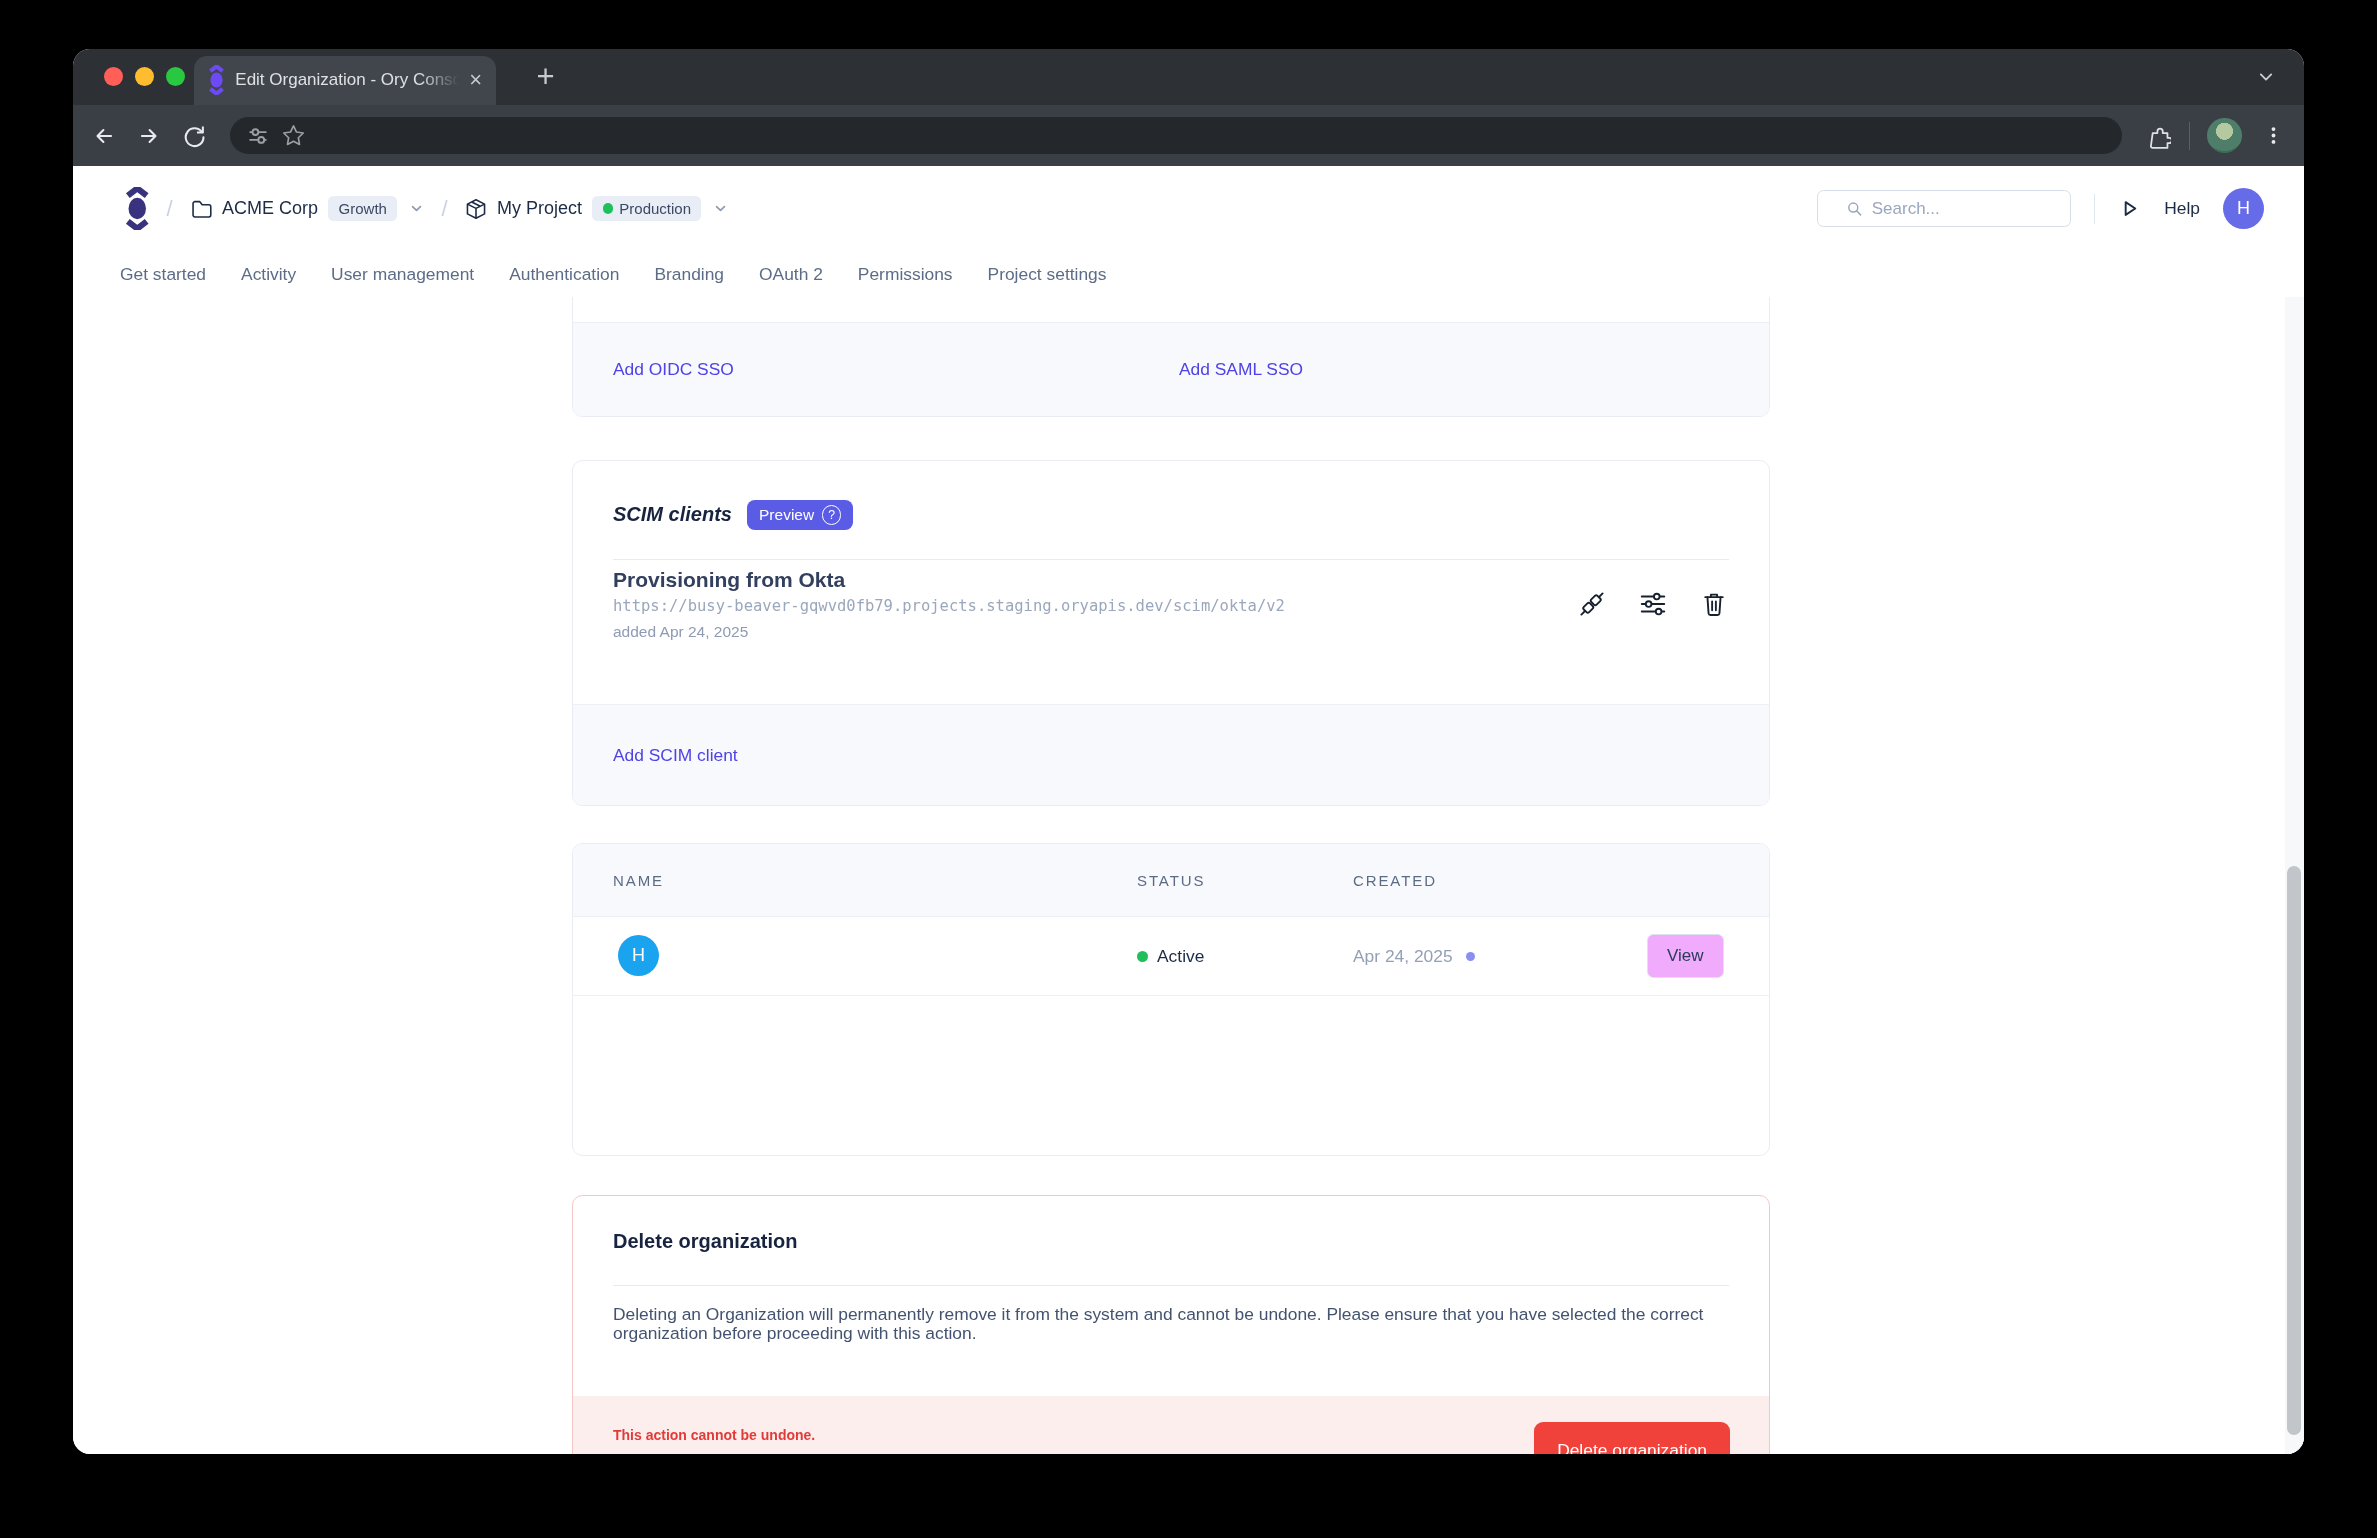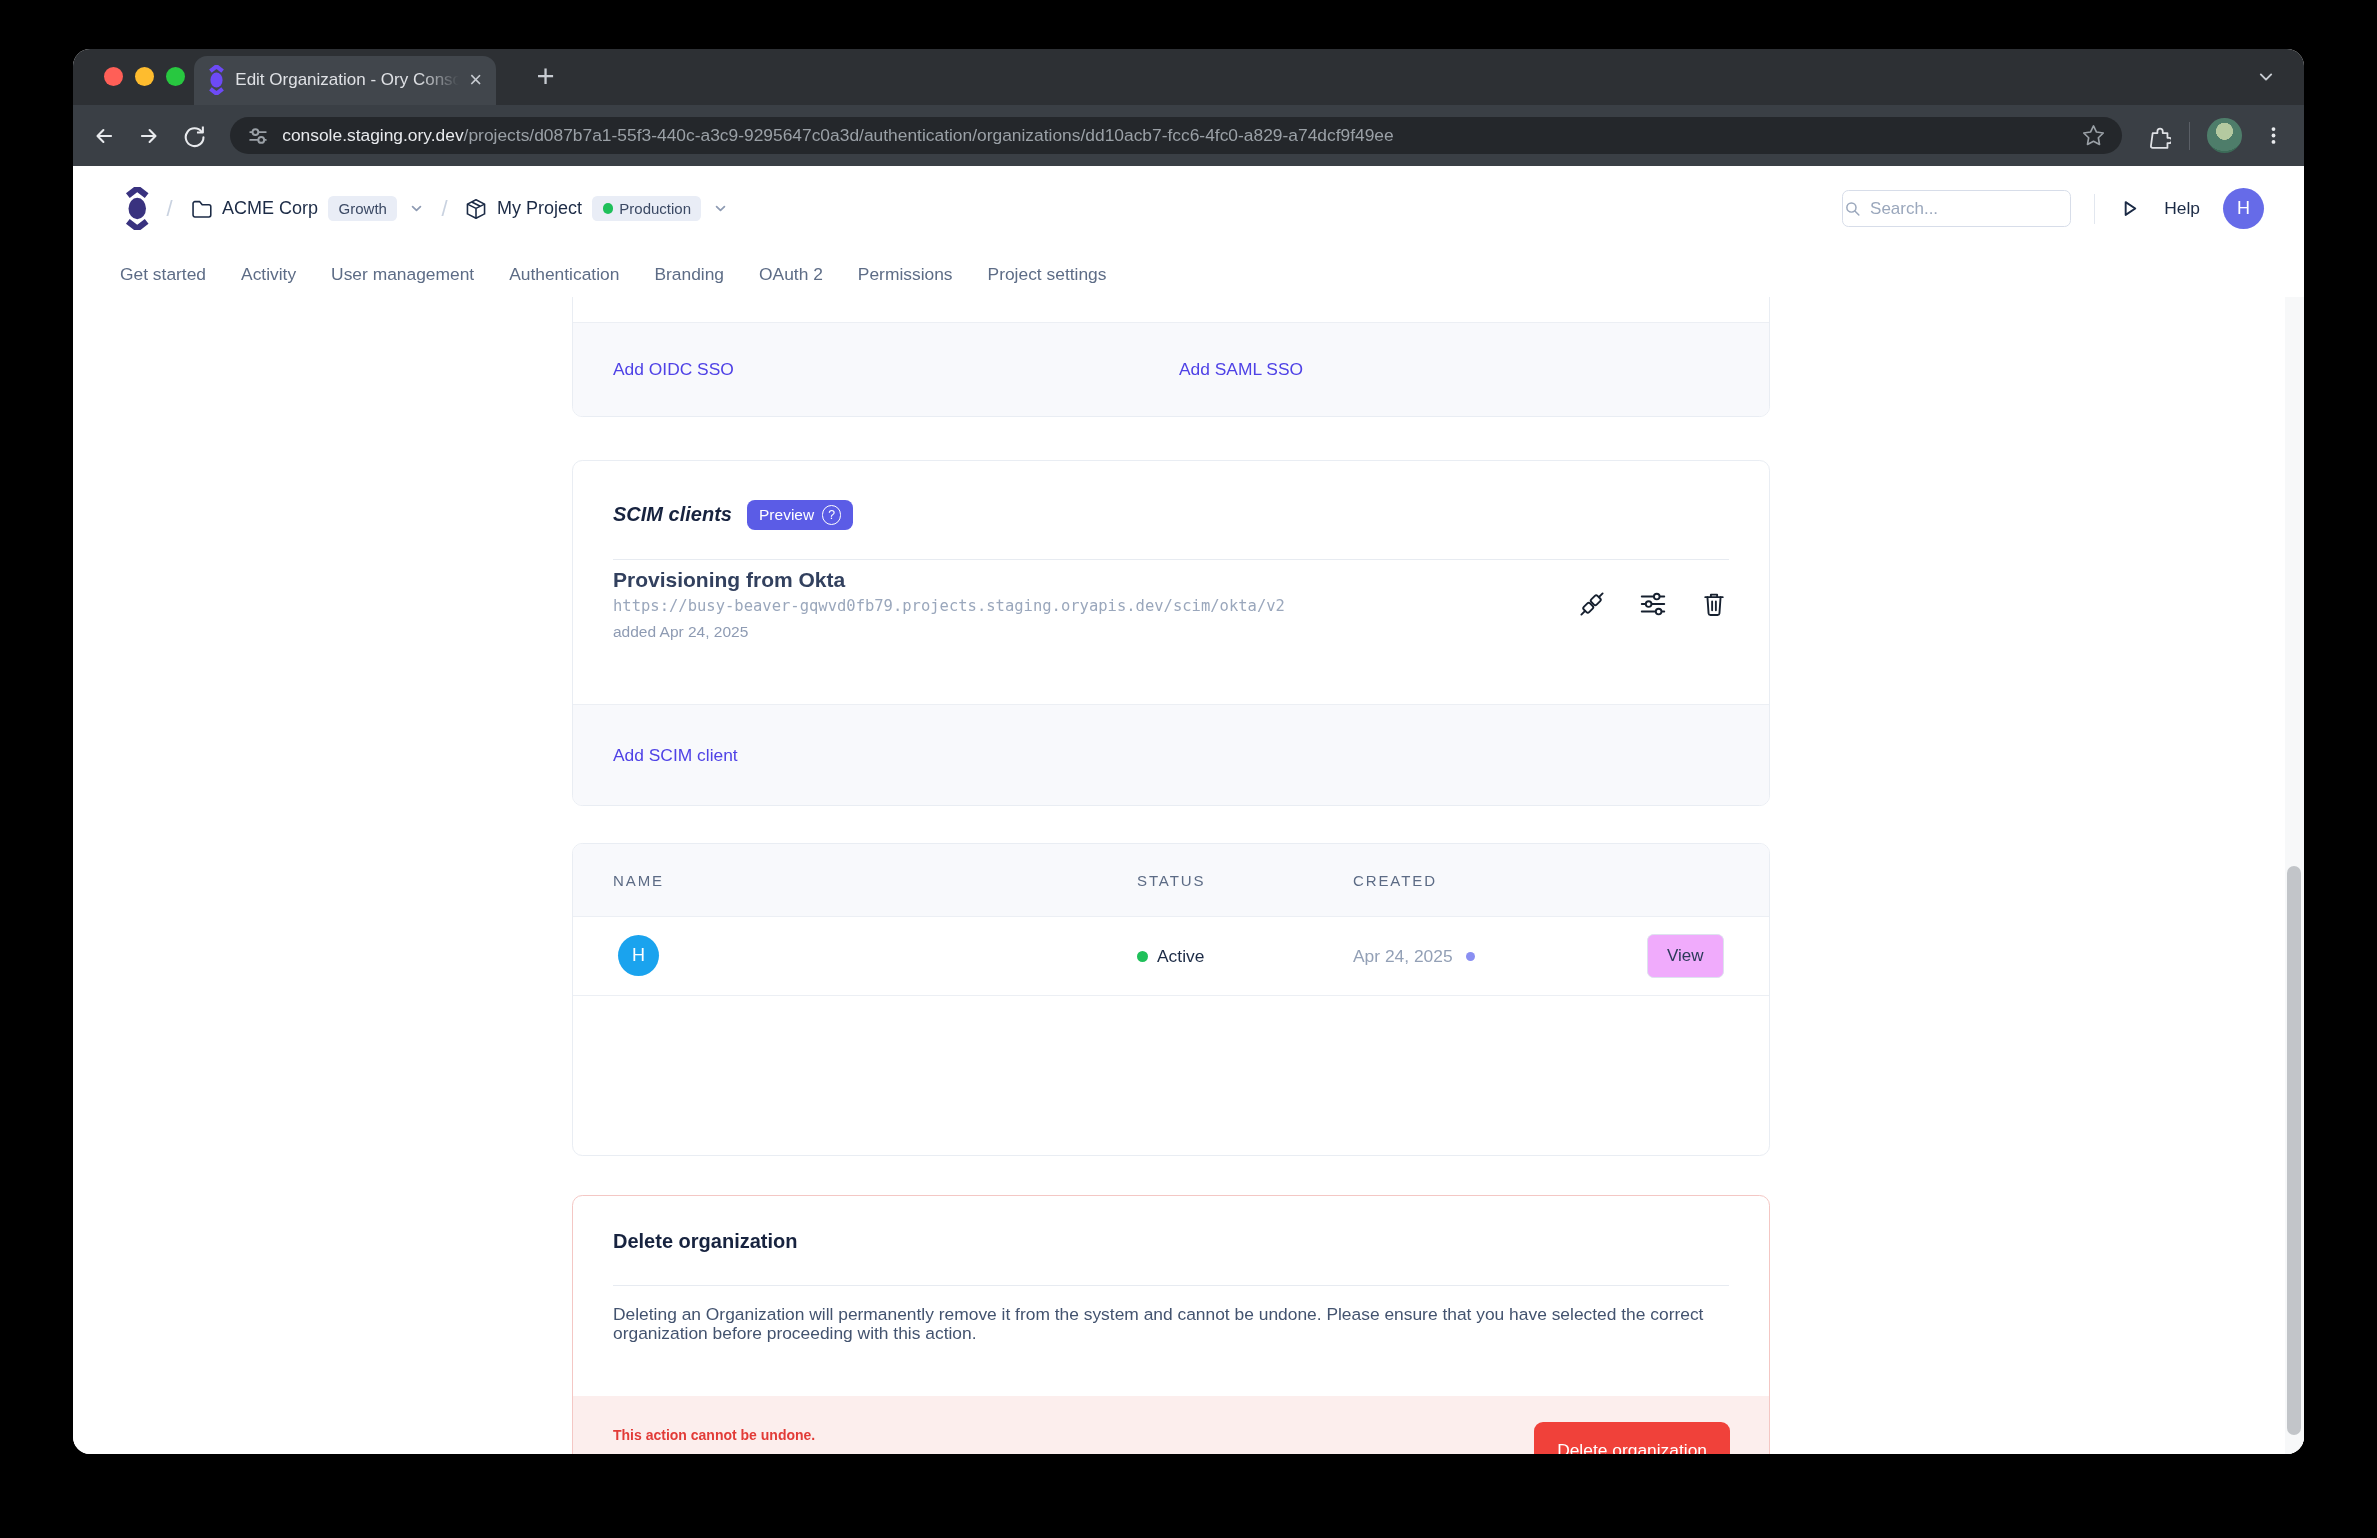--- a/index.html
+++ b/index.html
@@ -41,22 +41,22 @@
   .appheader { height:85px; background:#fff; display:flex; align-items:center; padding:0 40px 0 52px; }
   .crumbs { display:flex; align-items:center; gap:17px; }
   .slash { color:#c9d2e0; font-size:22px; font-weight:300; }
   .crumb { display:flex; align-items:center; gap:10.3px; }
   .crumb-name { color:#1c2b46; font-size:18px; }
   .chip { background:#e9edf6; color:#3b4964; font-size:15px; padding:3.9px 10.3px; border-radius:5.2px;
           display:flex; align-items:center; gap:6.5px; }
   .dot { border-radius:50%; display:inline-block; }
   .dot.green { width:10.3px; height:10.3px; background:#1fc05a; }
   .hdr-right { margin-left:auto; display:flex; align-items:center; gap:23px; }
-  .searchbox { width:229px; height:37px; border:1.3px solid #d7dde9; border-radius:6.5px;
-               display:flex; align-items:center; padding:0 1px; gap:9px; }
+  .searchbox { width:254px; height:37px; border:1.3px solid #d7dde9; border-radius:6.5px;
+               display:flex; align-items:center; padding:0 28px; gap:9px; }
   .searchbox input { border:none; outline:none; width:100%; font-size:17px; color:#33415c;
                      font-family:"Liberation Sans", sans-serif; background:transparent; }
   .searchbox input::placeholder { color:#9aa7bc; }
   .vdivider { width:1.3px; height:30px; background:#e2e7ef; }
   .help { color:#1c2b46; font-size:17.4px; }
   .avatar-h { width:41px; height:41px; border-radius:50%; background:#666be8; color:#fff;
               display:flex; align-items:center; justify-content:center; font-size:18px; }
 
   
   .navrow { height:47px; border-bottom:1.3px solid #e9edf3; display:flex; align-items:center;
@@ -183,21 +183,20 @@
         <path d="M35 15 a15 15 0 1 0 3 9" fill="none" stroke="#e8eaed" stroke-width="3.5" stroke-linecap="round"></path>
         <path d="M37 6 v10 h-10" fill="none" stroke="#e8eaed" stroke-width="3.5" stroke-linejoin="round"></path>
       </svg>
     </span>
     <div class="omnibox">
       <svg width="22" height="22" viewBox="0 0 34 34">
         <path d="M5 11 h24 M5 23 h24" stroke="#9aa0a6" stroke-width="3" stroke-linecap="round"></path>
         <circle cx="13" cy="11" r="4.5" fill="#24272b" stroke="#9aa0a6" stroke-width="3"></circle>
         <circle cx="22" cy="23" r="4.5" fill="#24272b" stroke="#9aa0a6" stroke-width="3"></circle>
       </svg>
-      <span class="url"><span class="host">console.staging.ory.dev</span><span class="path">/projects/d087b7a1-55f3-440c-a3c9-9295647c0a3d/authentication/organizations/dd10acb7-fcc6-4fc0-a829-a74dcf9f49ee</span></span>
       <svg width="23" height="23" viewBox="0 0 36 36">
         <path d="M18 3 l4.7 9.6 10.6 1.5 -7.7 7.4 1.8 10.5 -9.4 -5 -9.4 5 1.8 -10.5 -7.7 -7.4 10.6 -1.5 z" fill="none" stroke="#9aa0a6" stroke-width="2.6" stroke-linejoin="round"></path>
       </svg>
     </div>
     <span class="navbtn">
       <svg width="26" height="26" viewBox="0 0 44 44">
         <path d="M13 17 h8 v-3 a4.5 4.5 0 1 1 9 0 v3 h8 v8 h3 a4.5 4.5 0 1 1 0 9 h-3 v8 h-25 a3 3 0 0 1 -3 -3 z" fill="none" stroke="#dfe1e5" stroke-width="3" stroke-linejoin="round"></path>
       </svg>
     </span>
     <span class="vdivider-dark"></span>

